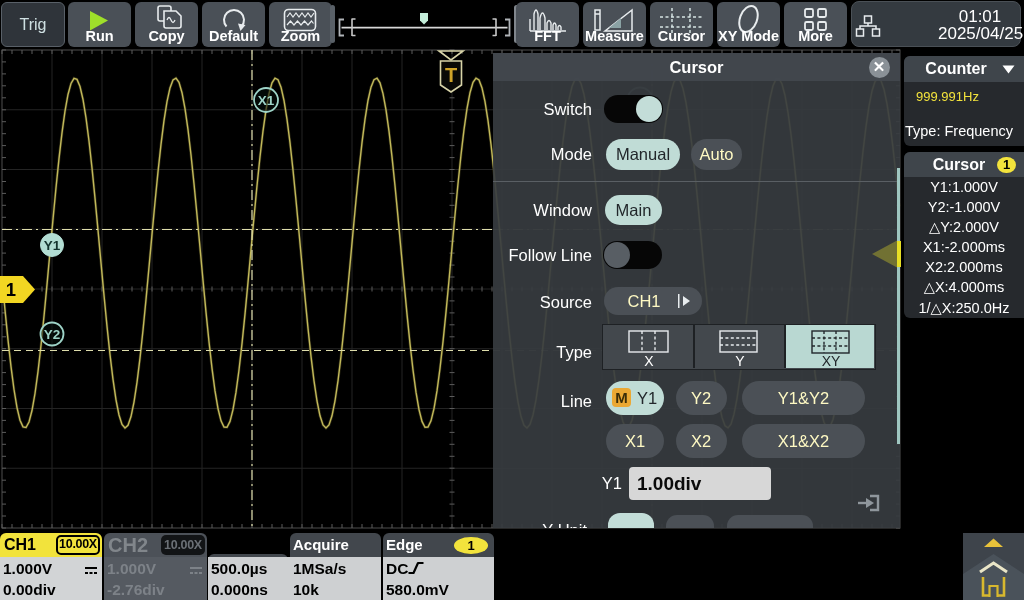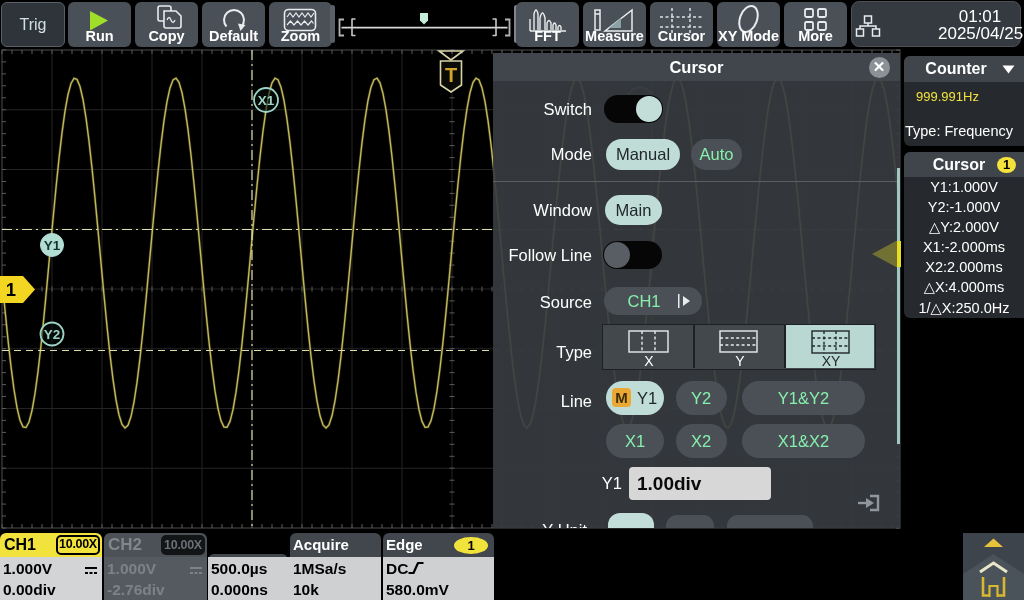--- a/index.html
+++ b/index.html
@@ -1,19 +1,19 @@
 <!DOCTYPE html>
 <html><head><meta charset="utf-8">
 <style>
 * { margin:0; padding:0; box-sizing:border-box; }
 body { width:1024px; height:600px; background:#000; font-family:"Liberation Sans",sans-serif; position:relative; overflow:hidden; }
 .abs { position:absolute; }
 .btn { position:absolute; top:2px; width:63px; height:45px; background:#4a5057; border-radius:6px; }
 .btn .lbl { position:absolute; bottom:3px; width:100%; text-align:center; color:#fff; font-size:14.5px; font-weight:bold; }
-.pill { position:absolute; border-radius:17px; background:#4b5056; color:#86efac; font-size:16.5px; display:flex; align-items:center; justify-content:center; }
+.pill { position:absolute; border-radius:17px; background:#4b5056; color:#fef9c3; font-size:16.5px; display:flex; align-items:center; justify-content:center; }
 .pill.sel { background:#c0dcd6; color:#22272b; }
 .dlbl { position:absolute; color:#fff; font-size:16.5px; text-align:right; }
 </style></head>
 <body>
 
 <div class="abs" style="left:0;top:0;width:1024px;height:48px;background:#000;">
   <div class="btn" style="left:1px;width:64px;background:#2f343a;border:1px solid #596068;">
     <div style="position:absolute;top:0;left:0;width:100%;height:100%;display:flex;align-items:center;justify-content:center;color:#cfe0e2;font-size:16px;">Trig</div>
   </div>
   <div class="btn" style="left:68px;">
@@ -673,21 +673,21 @@
   <div class="abs" style="left:0;top:24px;width:102px;height:43px;background:#d2d4d6;color:#000;font-size:15.5px;font-weight:bold;">
     <div style="padding:3px 0 0 3px;">1.000V</div>
     <div style="padding:3px 0 0 3px;">0.00div</div>
     <svg class="abs" style="left:84px;top:9px;" width="14" height="10">
         <path d="M1,2 h12" stroke="#000" stroke-width="2"></path>
         <path d="M1,7 h3 M5.5,7 h3 M10,7 h3" stroke="#000" stroke-width="2"></path>
       </svg>
   </div>
 </div>
 <div class="abs" style="left:104px;top:533px;width:103px;height:67px;">
-  <div class="abs" style="left:0;top:0;width:103px;height:24px;background:#4c5158;border-radius:6px 6px 0 0;color:#81868b;font-size:17px;font-weight:bold;line-height:24px;padding-left:4px;">CH2</div>
+  <div class="abs" style="left:0;top:0;width:103px;height:24px;background:#4c5158;border-radius:6px 6px 0 0;color:#81868b;font-size:20px;font-weight:bold;line-height:24px;padding-left:4px;">CH2</div>
   <div class="abs" style="left:57px;top:2px;width:44px;height:20px;background:#121416;border-radius:5px;color:#6b7076;font-size:12.5px;font-weight:bold;text-align:center;line-height:20px;letter-spacing:-0.3px;">10.00X</div>
   <div class="abs" style="left:0;top:24px;width:103px;height:43px;background:#555a61;color:#7d8288;font-size:15.5px;font-weight:bold;">
     <div style="padding:3px 0 0 3px;">1.000V</div>
     <div style="padding:3px 0 0 3px;">-2.76div</div>
     <svg class="abs" style="left:85px;top:9px;" width="14" height="10">
         <path d="M1,2 h12" stroke="#7d8288" stroke-width="2"></path>
         <path d="M1,7 h3 M5.5,7 h3 M10,7 h3" stroke="#7d8288" stroke-width="2"></path>
       </svg>
   </div>
 </div>

